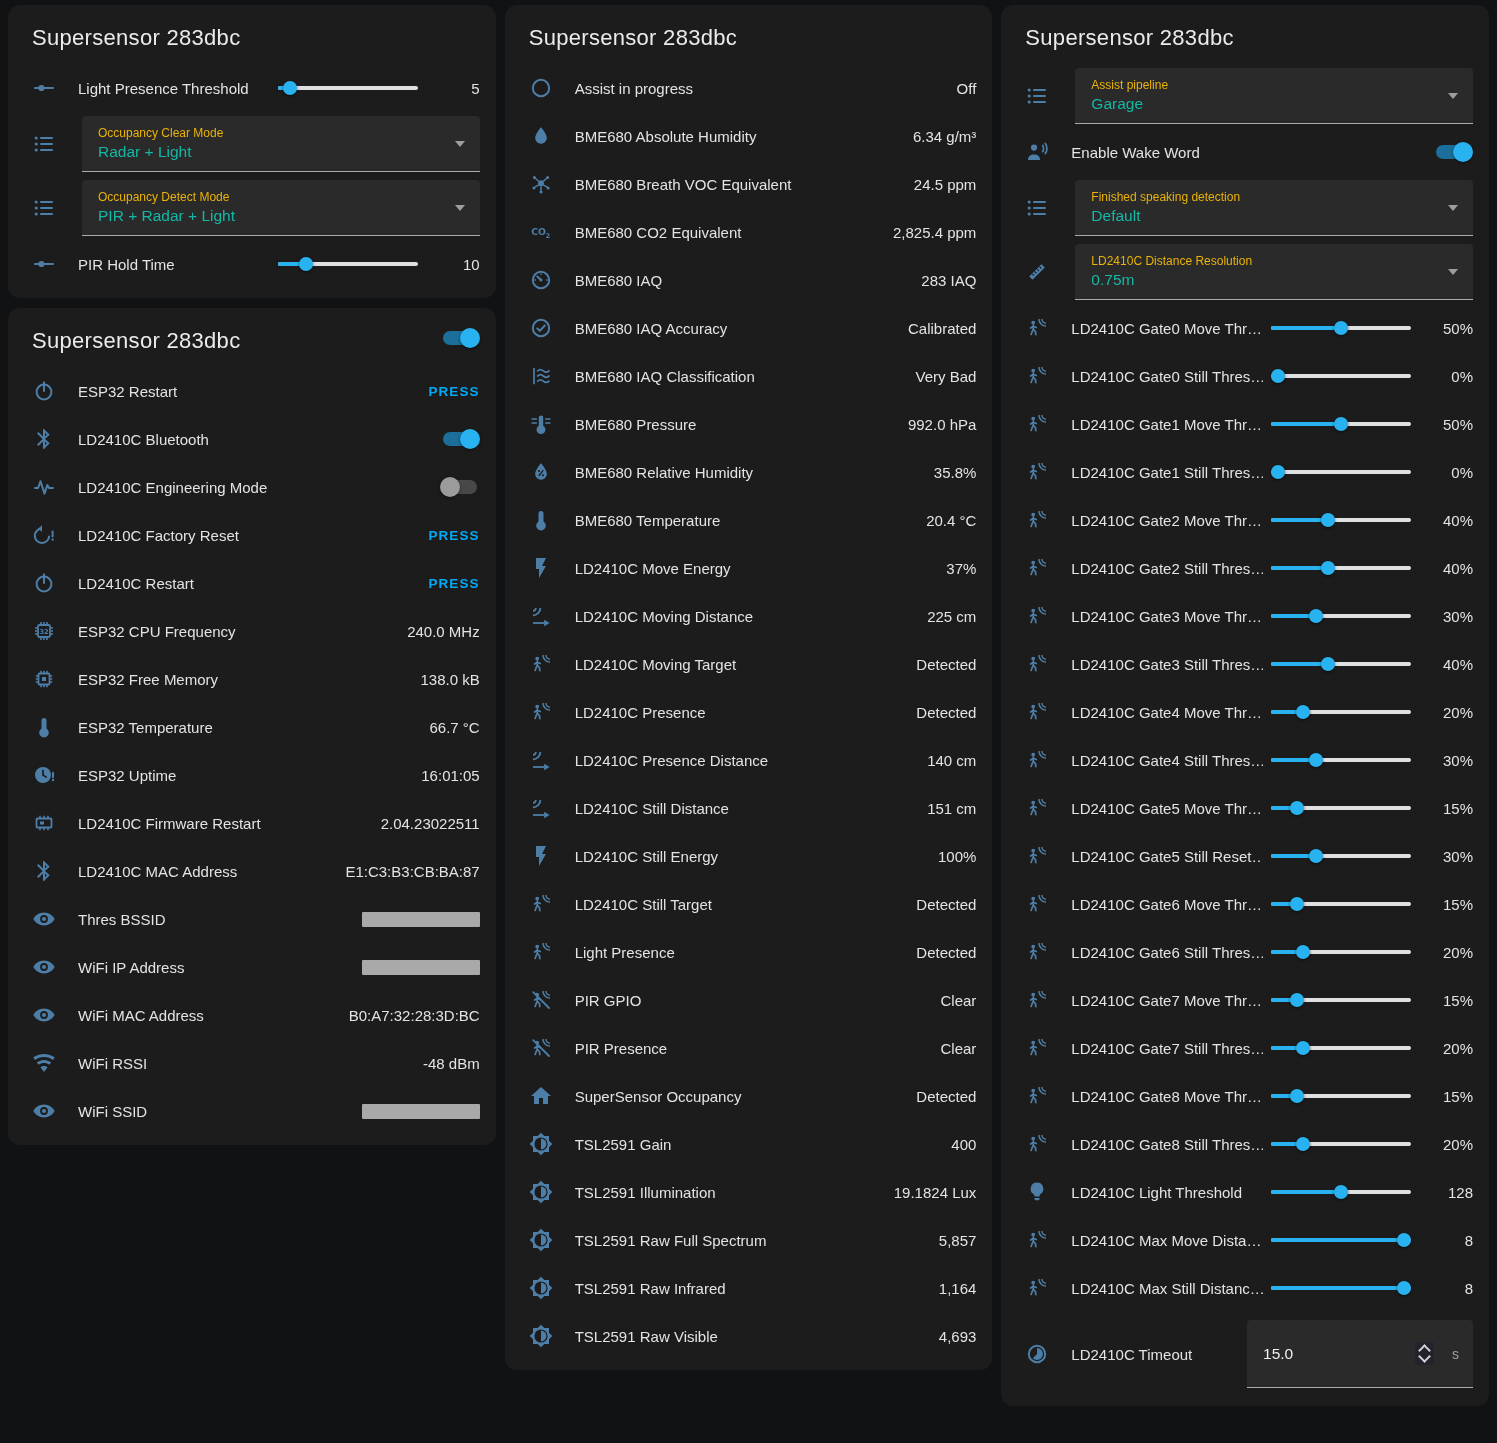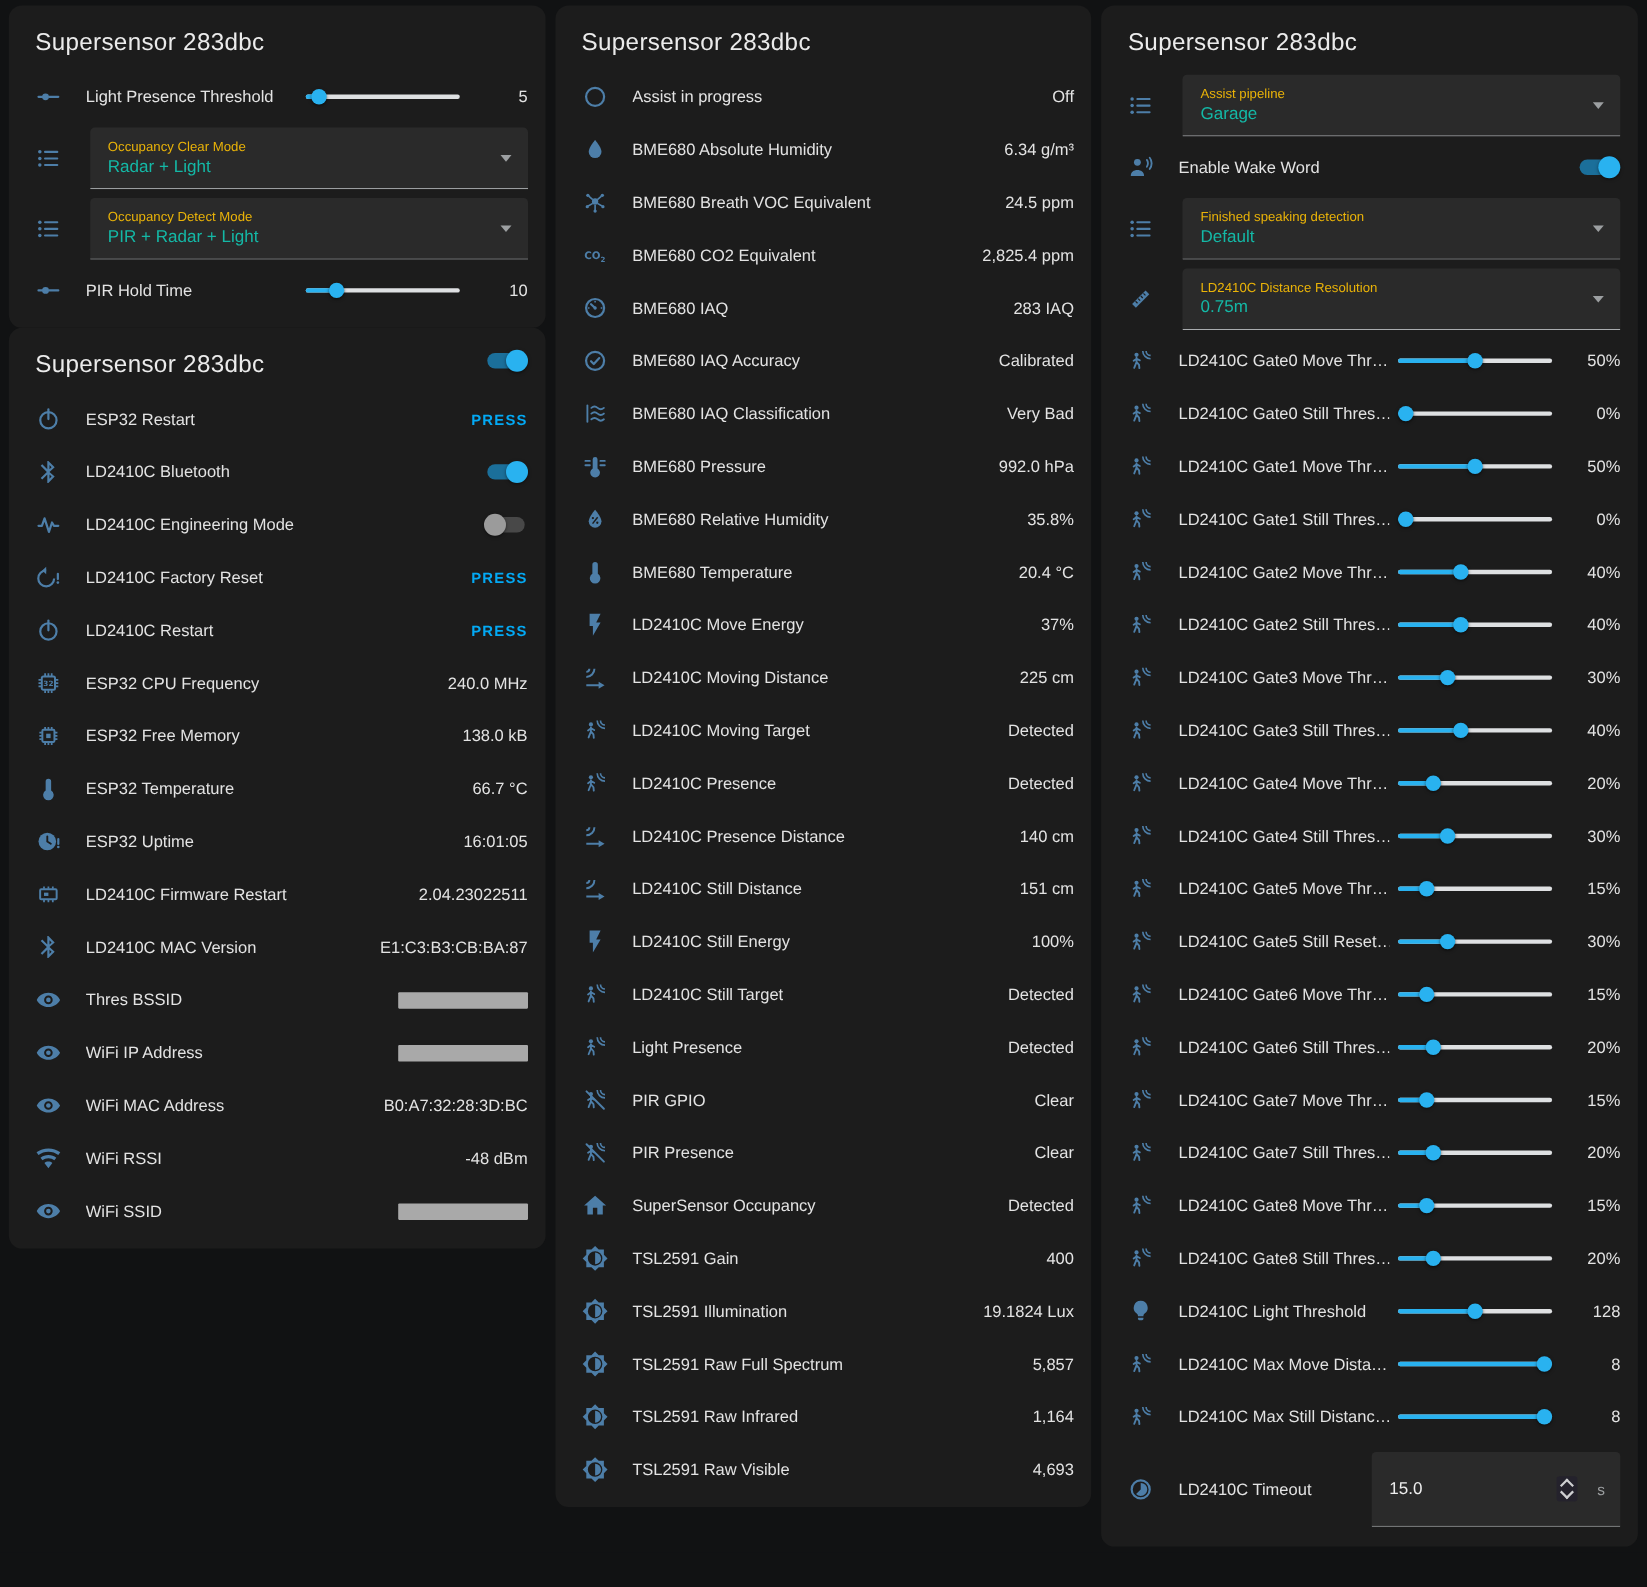--- a/index.html
+++ b/index.html
@@ -1,17 +1,17 @@
 <!DOCTYPE html>
 <html><head>
 <meta charset="utf-8">
 <style>
   html,body{margin:0;padding:0;background:#111213;font-family:"Liberation Sans","DejaVu Sans",sans-serif;color:#e1e1e1;}
   .page{display:flex;gap:9px;padding:5px 8px;align-items:flex-start;width:1497px;box-sizing:border-box;}
-  .col{flex:1;display:flex;flex-direction:column;min-width:0;}
+  .col{flex:1;display:flex;flex-direction:column;gap:10px;min-width:0;}
   .card{background:#1c1c1c;border-radius:12px;padding-bottom:10px;overflow:hidden;}
   .card-head{display:flex;align-items:center;padding-right:16px;}
   .card-title{flex:1;font-size:22px;font-weight:400;margin:0;padding:20px 16px 13px 24px;letter-spacing:.3px;color:#ebebeb;white-space:nowrap;}
   .row{display:flex;align-items:center;min-height:48px;padding:0 16px;}
   .row.tall{min-height:64px;}
   .row.input-row{min-height:84px;}
   .icon{width:24px;height:24px;margin:0 22px 0 8px;flex:none;color:#4d7ea8;}
   .icon svg{width:24px;height:24px;display:block;}
   .label{flex:1;font-size:15px;color:#e3e3e3;white-space:nowrap;overflow:hidden;}
   .value{font-size:15px;color:#e3e3e3;text-align:right;white-space:nowrap;margin-left:8px;}
@@ -397,21 +397,21 @@
           </span>
           <span class="label">LD2410C Firmware Restart</span>
           <span class="value">2.04.23022511</span>
         </div>
         <div class="row">
           <span class="icon">
             <svg viewBox="0 0 24 24">
               <use href="#i-bluetooth"></use>
             </svg>
           </span>
-          <span class="label">LD2410C MAC Version</span>
+          <span class="label">LD2410C MAC Address</span>
           <span class="value">E1:C3:B3:CB:BA:87</span>
         </div>
         <div class="row">
           <span class="icon">
             <svg viewBox="0 0 24 24">
               <use href="#i-eye"></use>
             </svg>
           </span>
           <span class="label">Thres BSSID</span>
           <span class="redact"></span>

